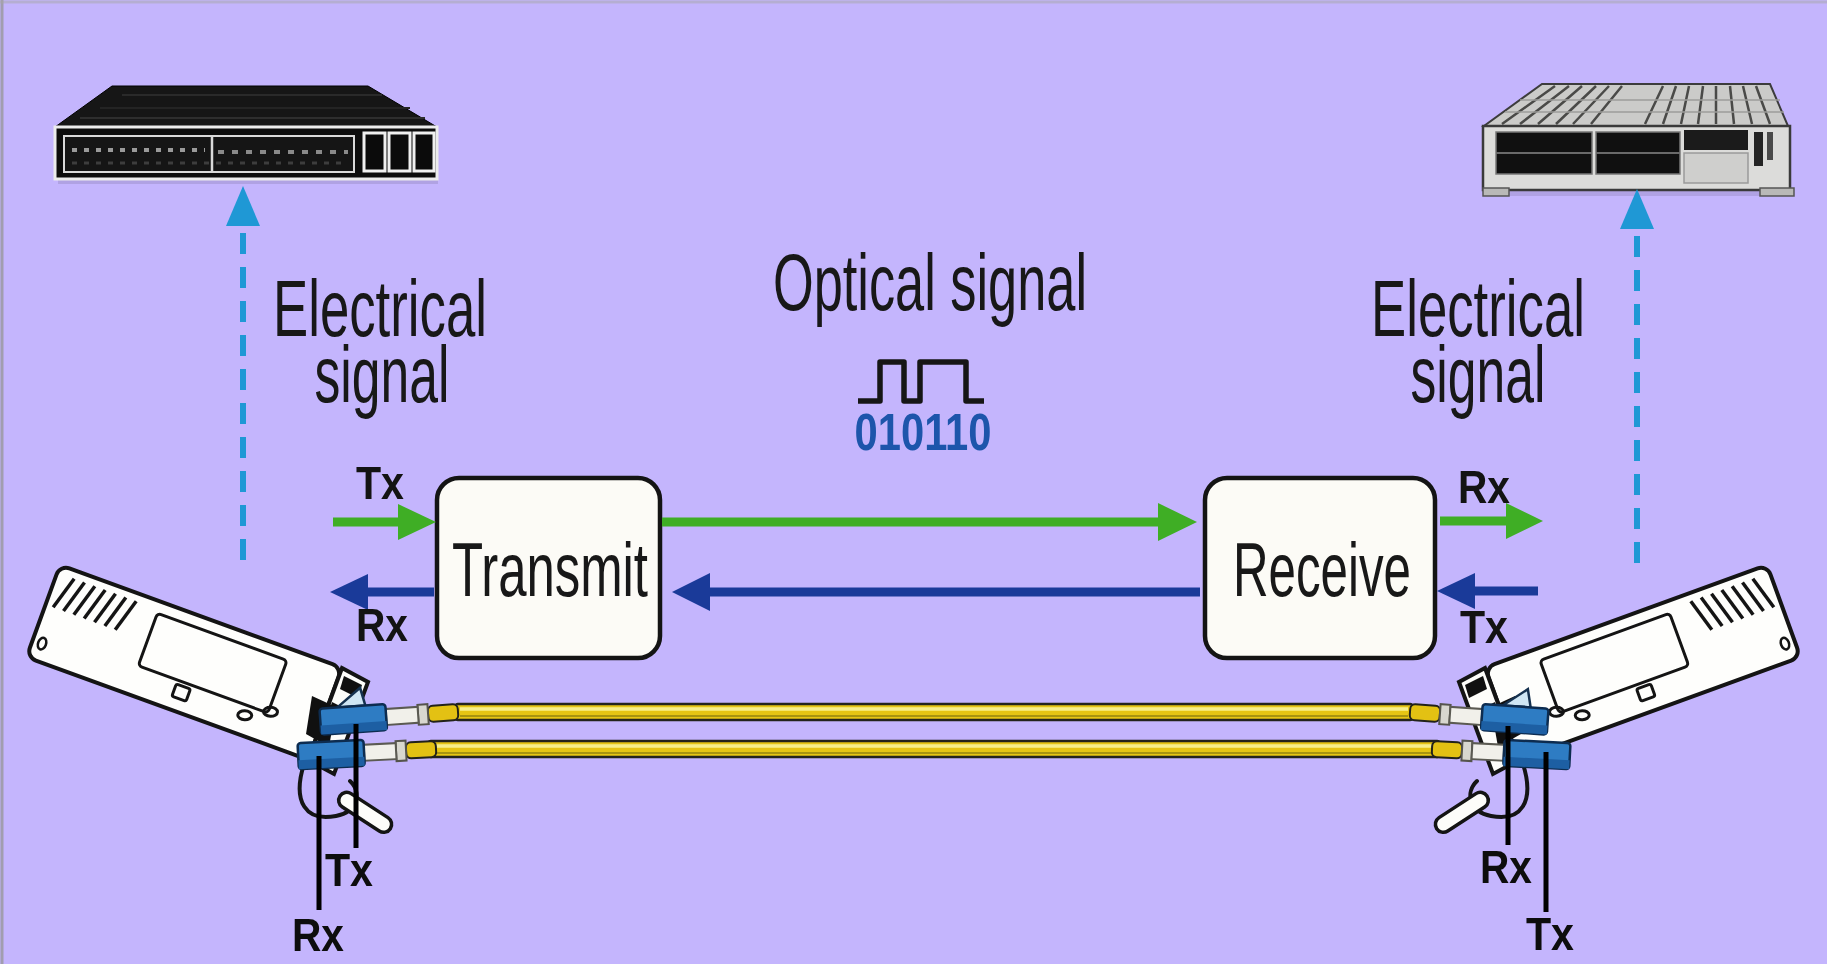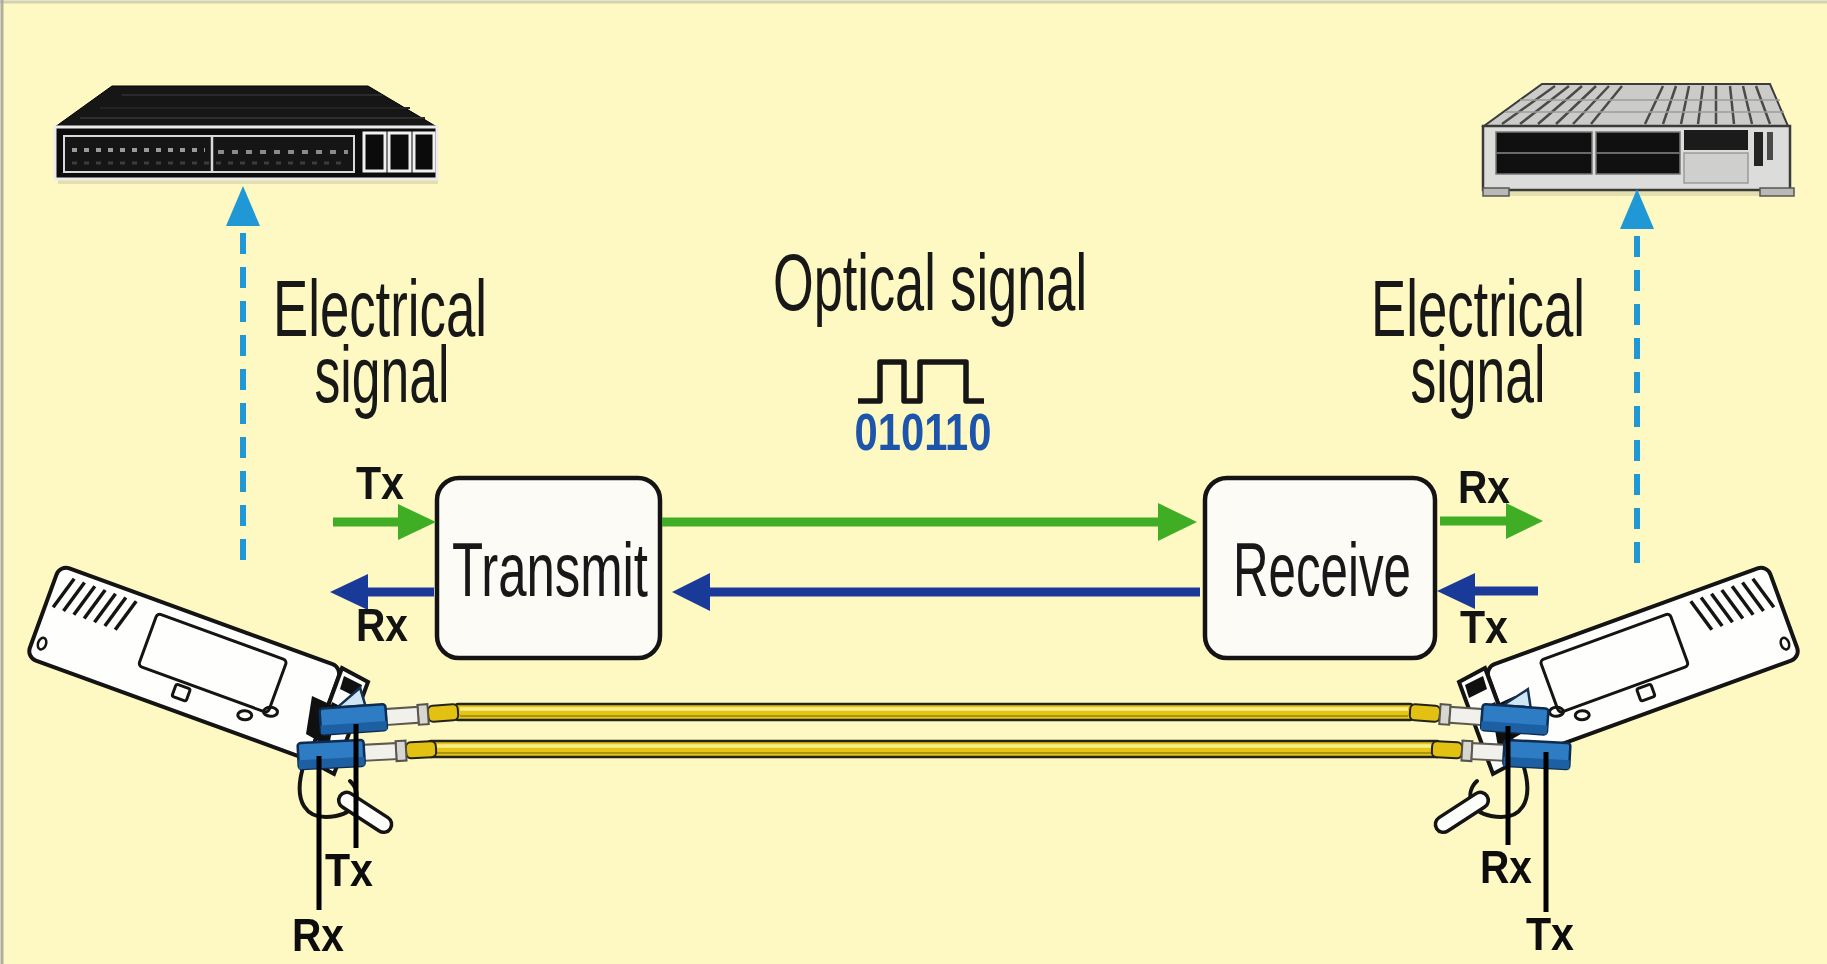--- a/index.html
+++ b/index.html
@@ -1,19 +1,19 @@
 <!DOCTYPE html>
 <html><head>
 <meta charset="utf-8">
 <style>
   html, body { margin: 0; padding: 0; background: #e8e8e4; }
   #stage {
     position: relative;
     width: 1827px; height: 964px;
-    background: #fef9c3;
+    background: #c4b5fd;
     overflow: hidden;
     font-family: "Liberation Sans", sans-serif;
   }
   svg { display: block; }
   svg text {
     font-family: "Liberation Sans", sans-serif;
     text-anchor: middle;
   }
   .big-label   { font-size: 80px; fill: #181818; }
   .box-label   { font-size: 76px; fill: #181818; }

